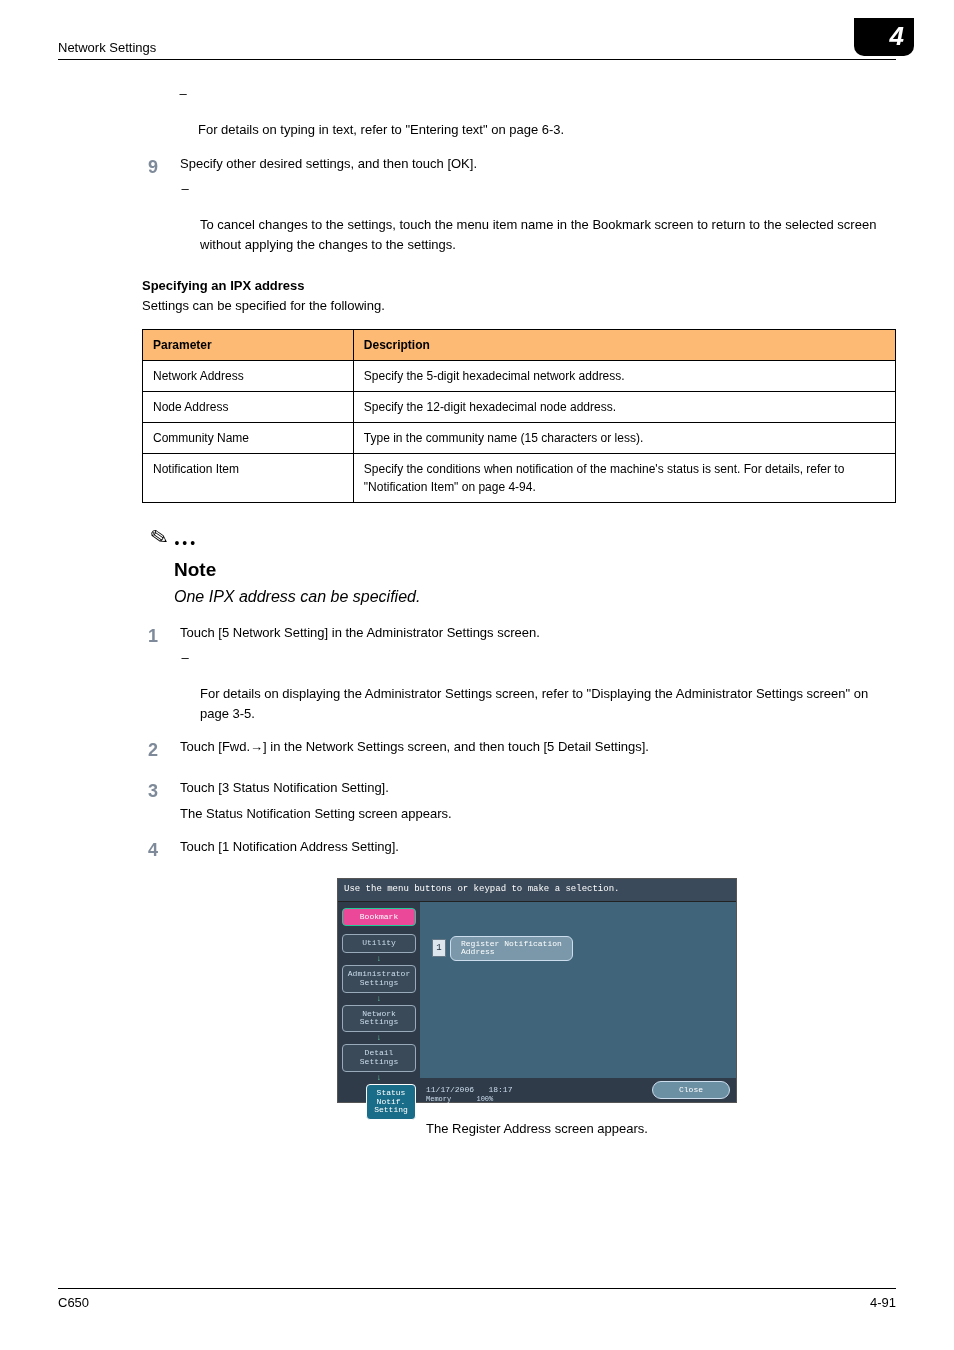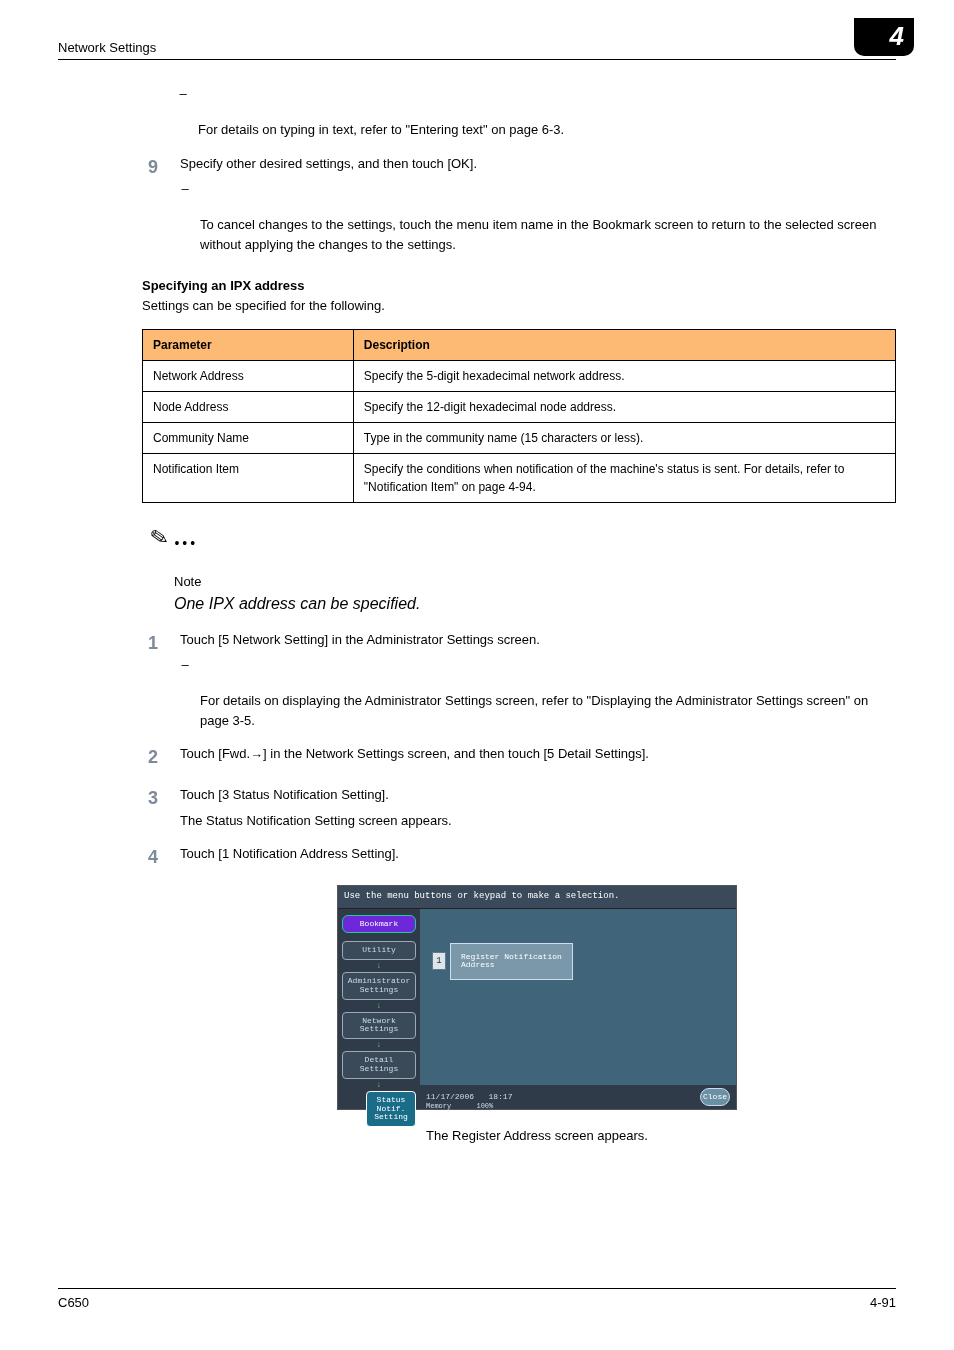--- a/index.html
+++ b/index.html
@@ -18,40 +18,40 @@
   .subsub { flex:1;margin-top:36px; }
   h4 { font-size:13px; font-weight:bold; margin-top:22px; margin-left:-36px; }
   .following { margin-left:-36px; margin-bottom:14px; }
   table.params { width:100%; border-collapse:collapse; margin-left:-36px; width:calc(100% + 36px); font-size:12px; margin-bottom:18px;}
   table.params th, table.params td { border:1px solid #000; padding:6px 10px; text-align:left; vertical-align:top;}
   table.params th { font-weight:bold; background:#fdba74;}
   .note-block { margin-left:-28px; margin-top:14px; margin-bottom:12px;}
   .note-icon-row { display:flex; align-items:flex-end; gap:4px;}
   .note-pen { font-size:22px; transform:rotate(-10deg); display:inline-block;}
   .note-dots { font-size:14px; letter-spacing:3px; margin-left:2px;}
-  .note-label { font-weight:normal; font-size:13px; margin-left:24px; margin-top:18px;}
+  .note-label { font-weight:bold; font-size:19px; margin-left:24px; margin-top:2px;}
   .note-text { font-style:italic; font-size:16px; margin-left:24px;}
   .after-step { margin-top:6px;}
   
   .mock { width:400px; margin:14px auto 16px auto; border:1px solid #555; font-family:"Courier New", monospace; font-size:9px; color:#fff;}
   .mock-top { background:#3b4a5a; padding:4px 6px; color:#fff; border-bottom:1px solid #222;}
   .mock-body { display:flex; height:200px;}
   .mock-left { width:82px; background:#2f3b48; padding:6px 4px; display:flex; flex-direction:column; gap:4px;}
   .mock-right { flex:1; background:#40657a; position:relative;}
   .mock-breadcrumb { background:#6b8fa3; color:#fff; padding:4px 6px; font-size:8px; margin:0;}
   .mock-btn { border:1px solid #9ab; border-radius:4px; background:#3a4a58; color:#cde; text-align:center; padding:4px 2px; font-size:8px; line-height:1.1;}
-  .mock-btn.bookmark { background:#6d28d9; border-color:#2c9; color:#fff;border-radius:6px;}
+  .mock-btn.bookmark { background:#ec4899; border-color:#2c9; color:#fff;}
   .mock-btn.active { background:#1a6d89; border-color:#fff; color:#fff;margin-left:24px;}
   .mock-arrow { text-align:center; color:#6ca; font-size:8px; line-height:0.5;}
   .mock-opt { position:absolute; top:34px; left:12px; display:flex; align-items:center;}
   .mock-opt .num { background:#dde6ec; color:#234; width:14px; height:18px; display:flex; align-items:center; justify-content:center; border:1px solid #678; font-size:9px;}
-  .mock-opt .lbl { background:#7a98aa; border:1px solid #cde; padding:9px 10px; font-size:8px; margin-left:4px; border-radius:0; color:#fff; line-height:1.1;}
+  .mock-opt .lbl { background:#7a98aa; border:1px solid #cde; padding:3px 10px; font-size:8px; margin-left:4px; border-radius:6px; color:#fff; line-height:1.1;}
   .mock-bottom { position:absolute; bottom:0; left:0; right:0; background:#2f3b48; display:flex; align-items:center; padding:3px 6px; font-size:8px; color:#cde;}
   .mock-bottom .spacer{flex:1;}
-  .mock-close { background:#6b8fa3; border:1px solid #cde; border-radius:9px; padding:2px 2px; font-size:8px; color:#fff;}
+  .mock-close { background:#6b8fa3; border:1px solid #cde; border-radius:9px; padding:2px 26px; font-size:8px; color:#fff;}
   .result-line { text-align:center; margin-top:10px;}
   .footer { position:absolute; bottom:40px; left:58px; right:58px; border-top:1px solid #000; padding-top:6px; display:flex; justify-content:space-between; font-size:13px;}
 </style>
 </head>
 <body>
 <div class="page">
 
 <div class="tab">4</div>
 
 <div class="running-head">

